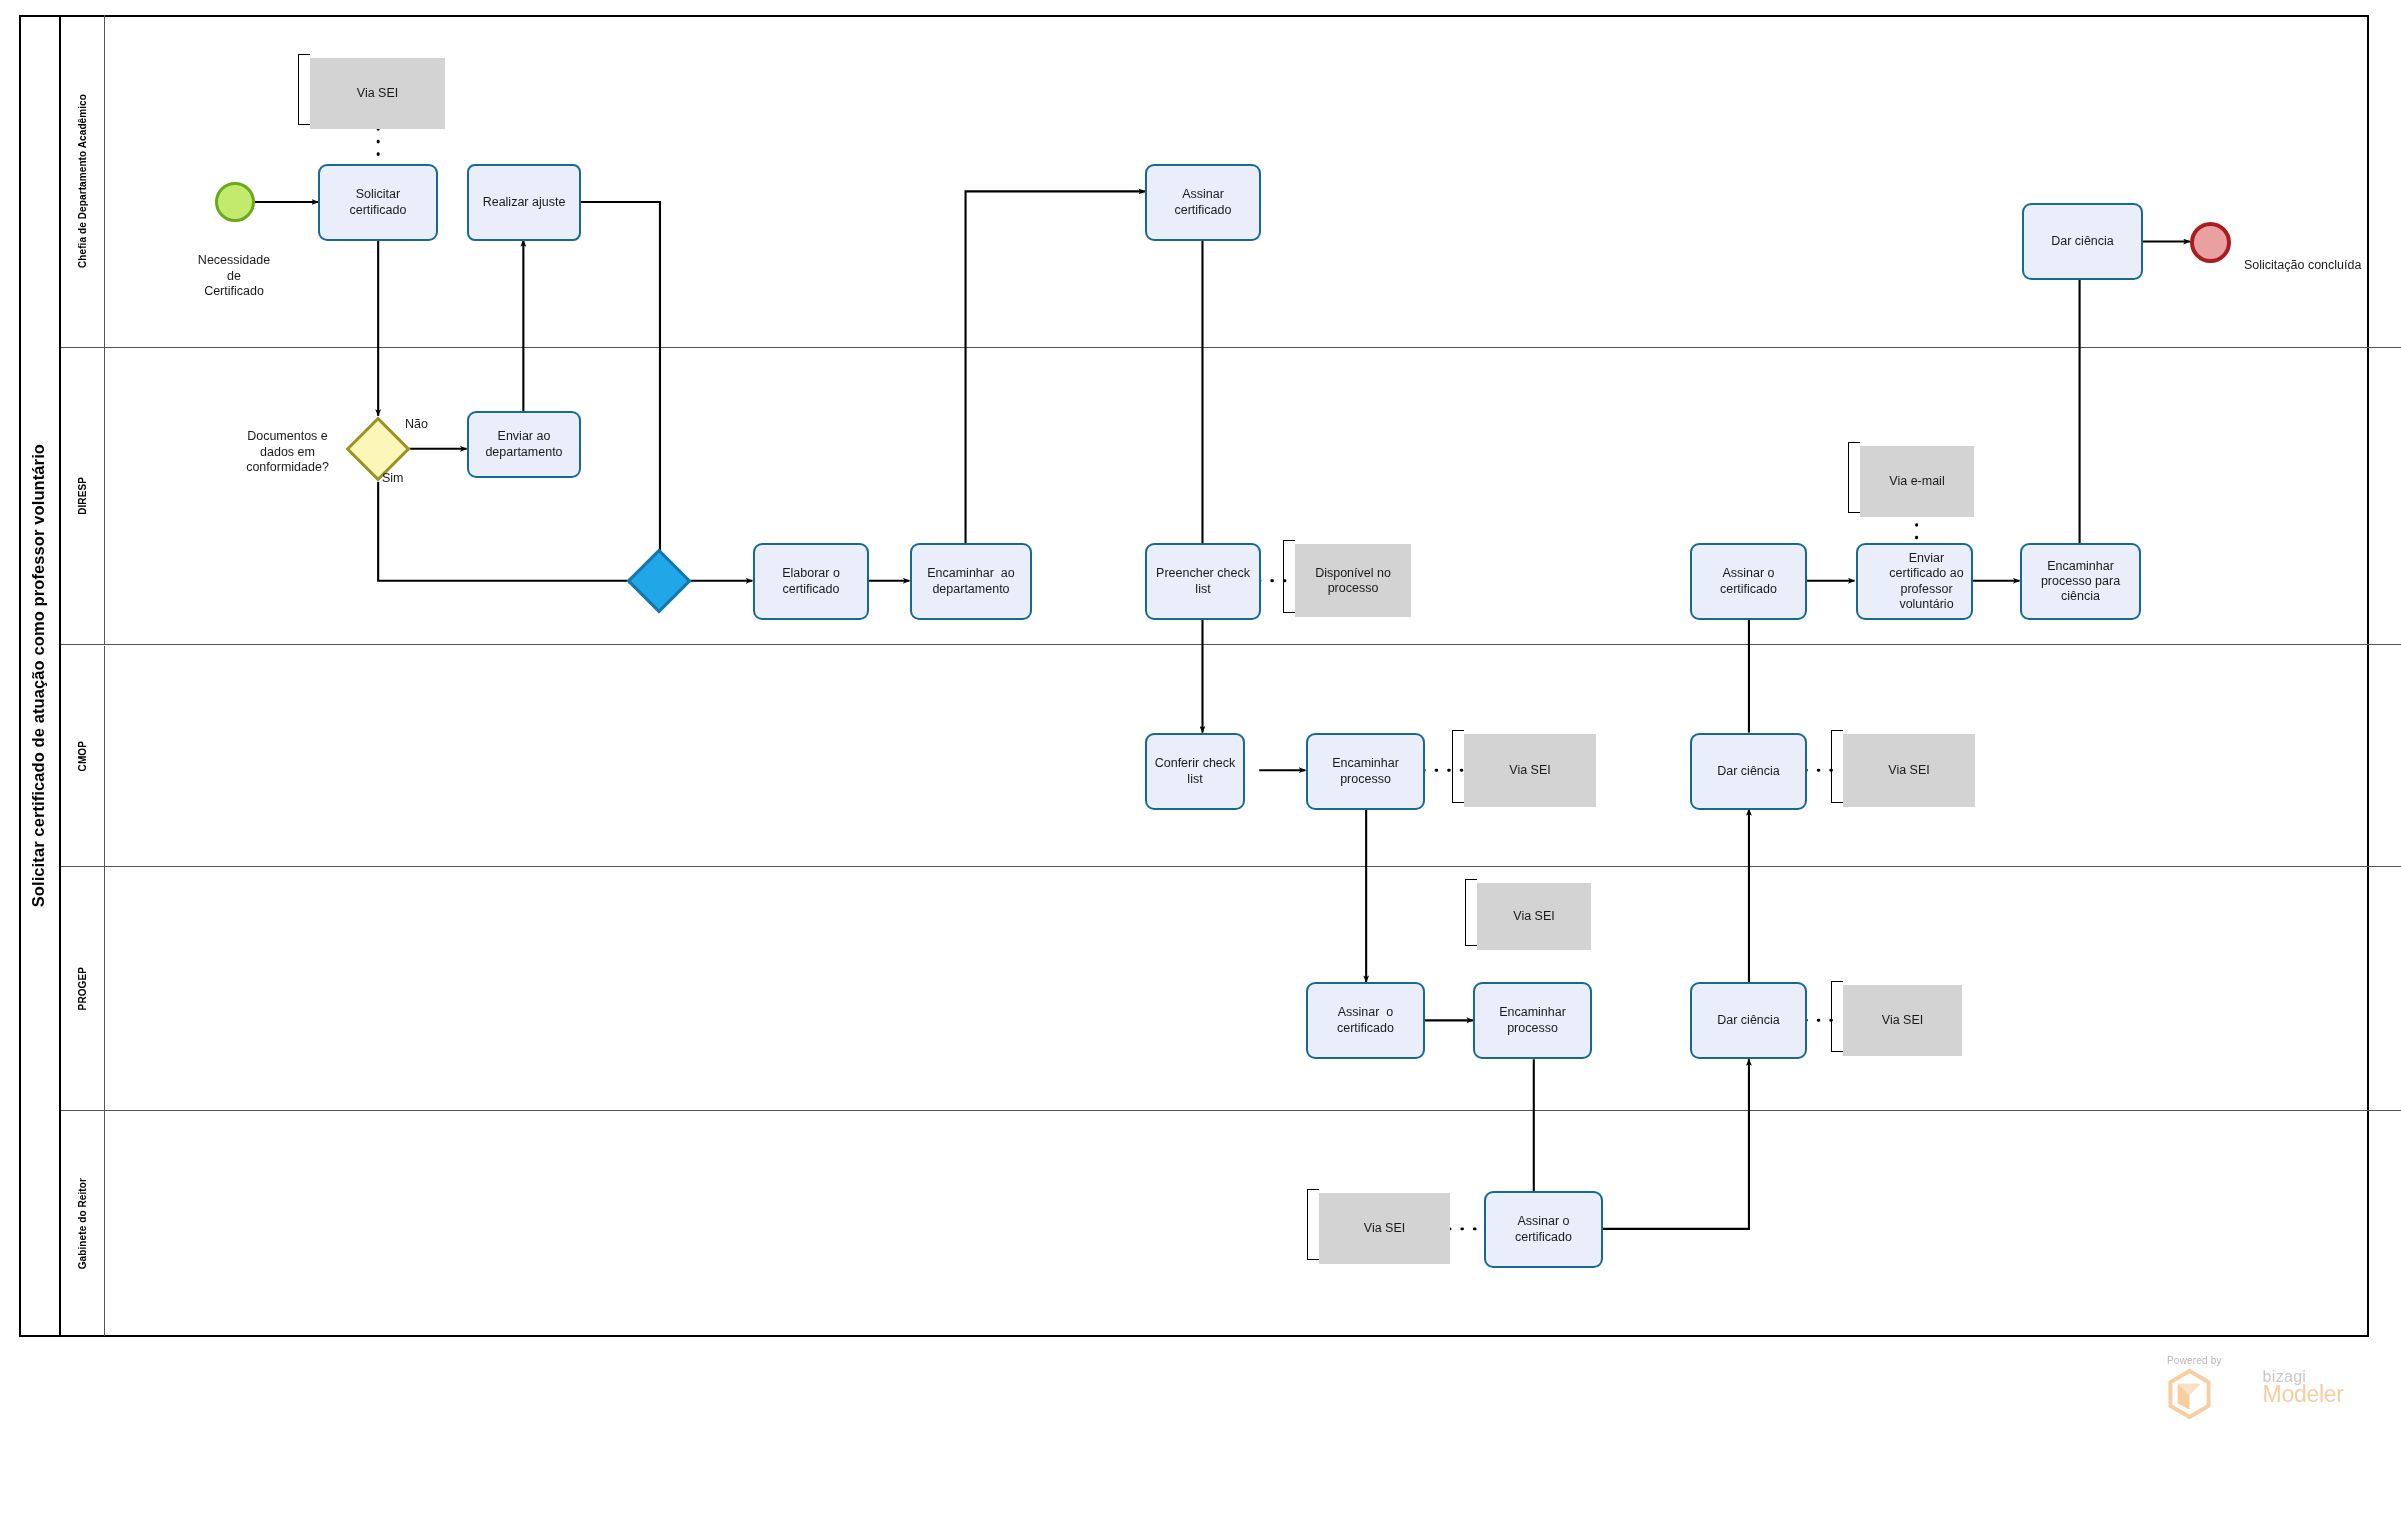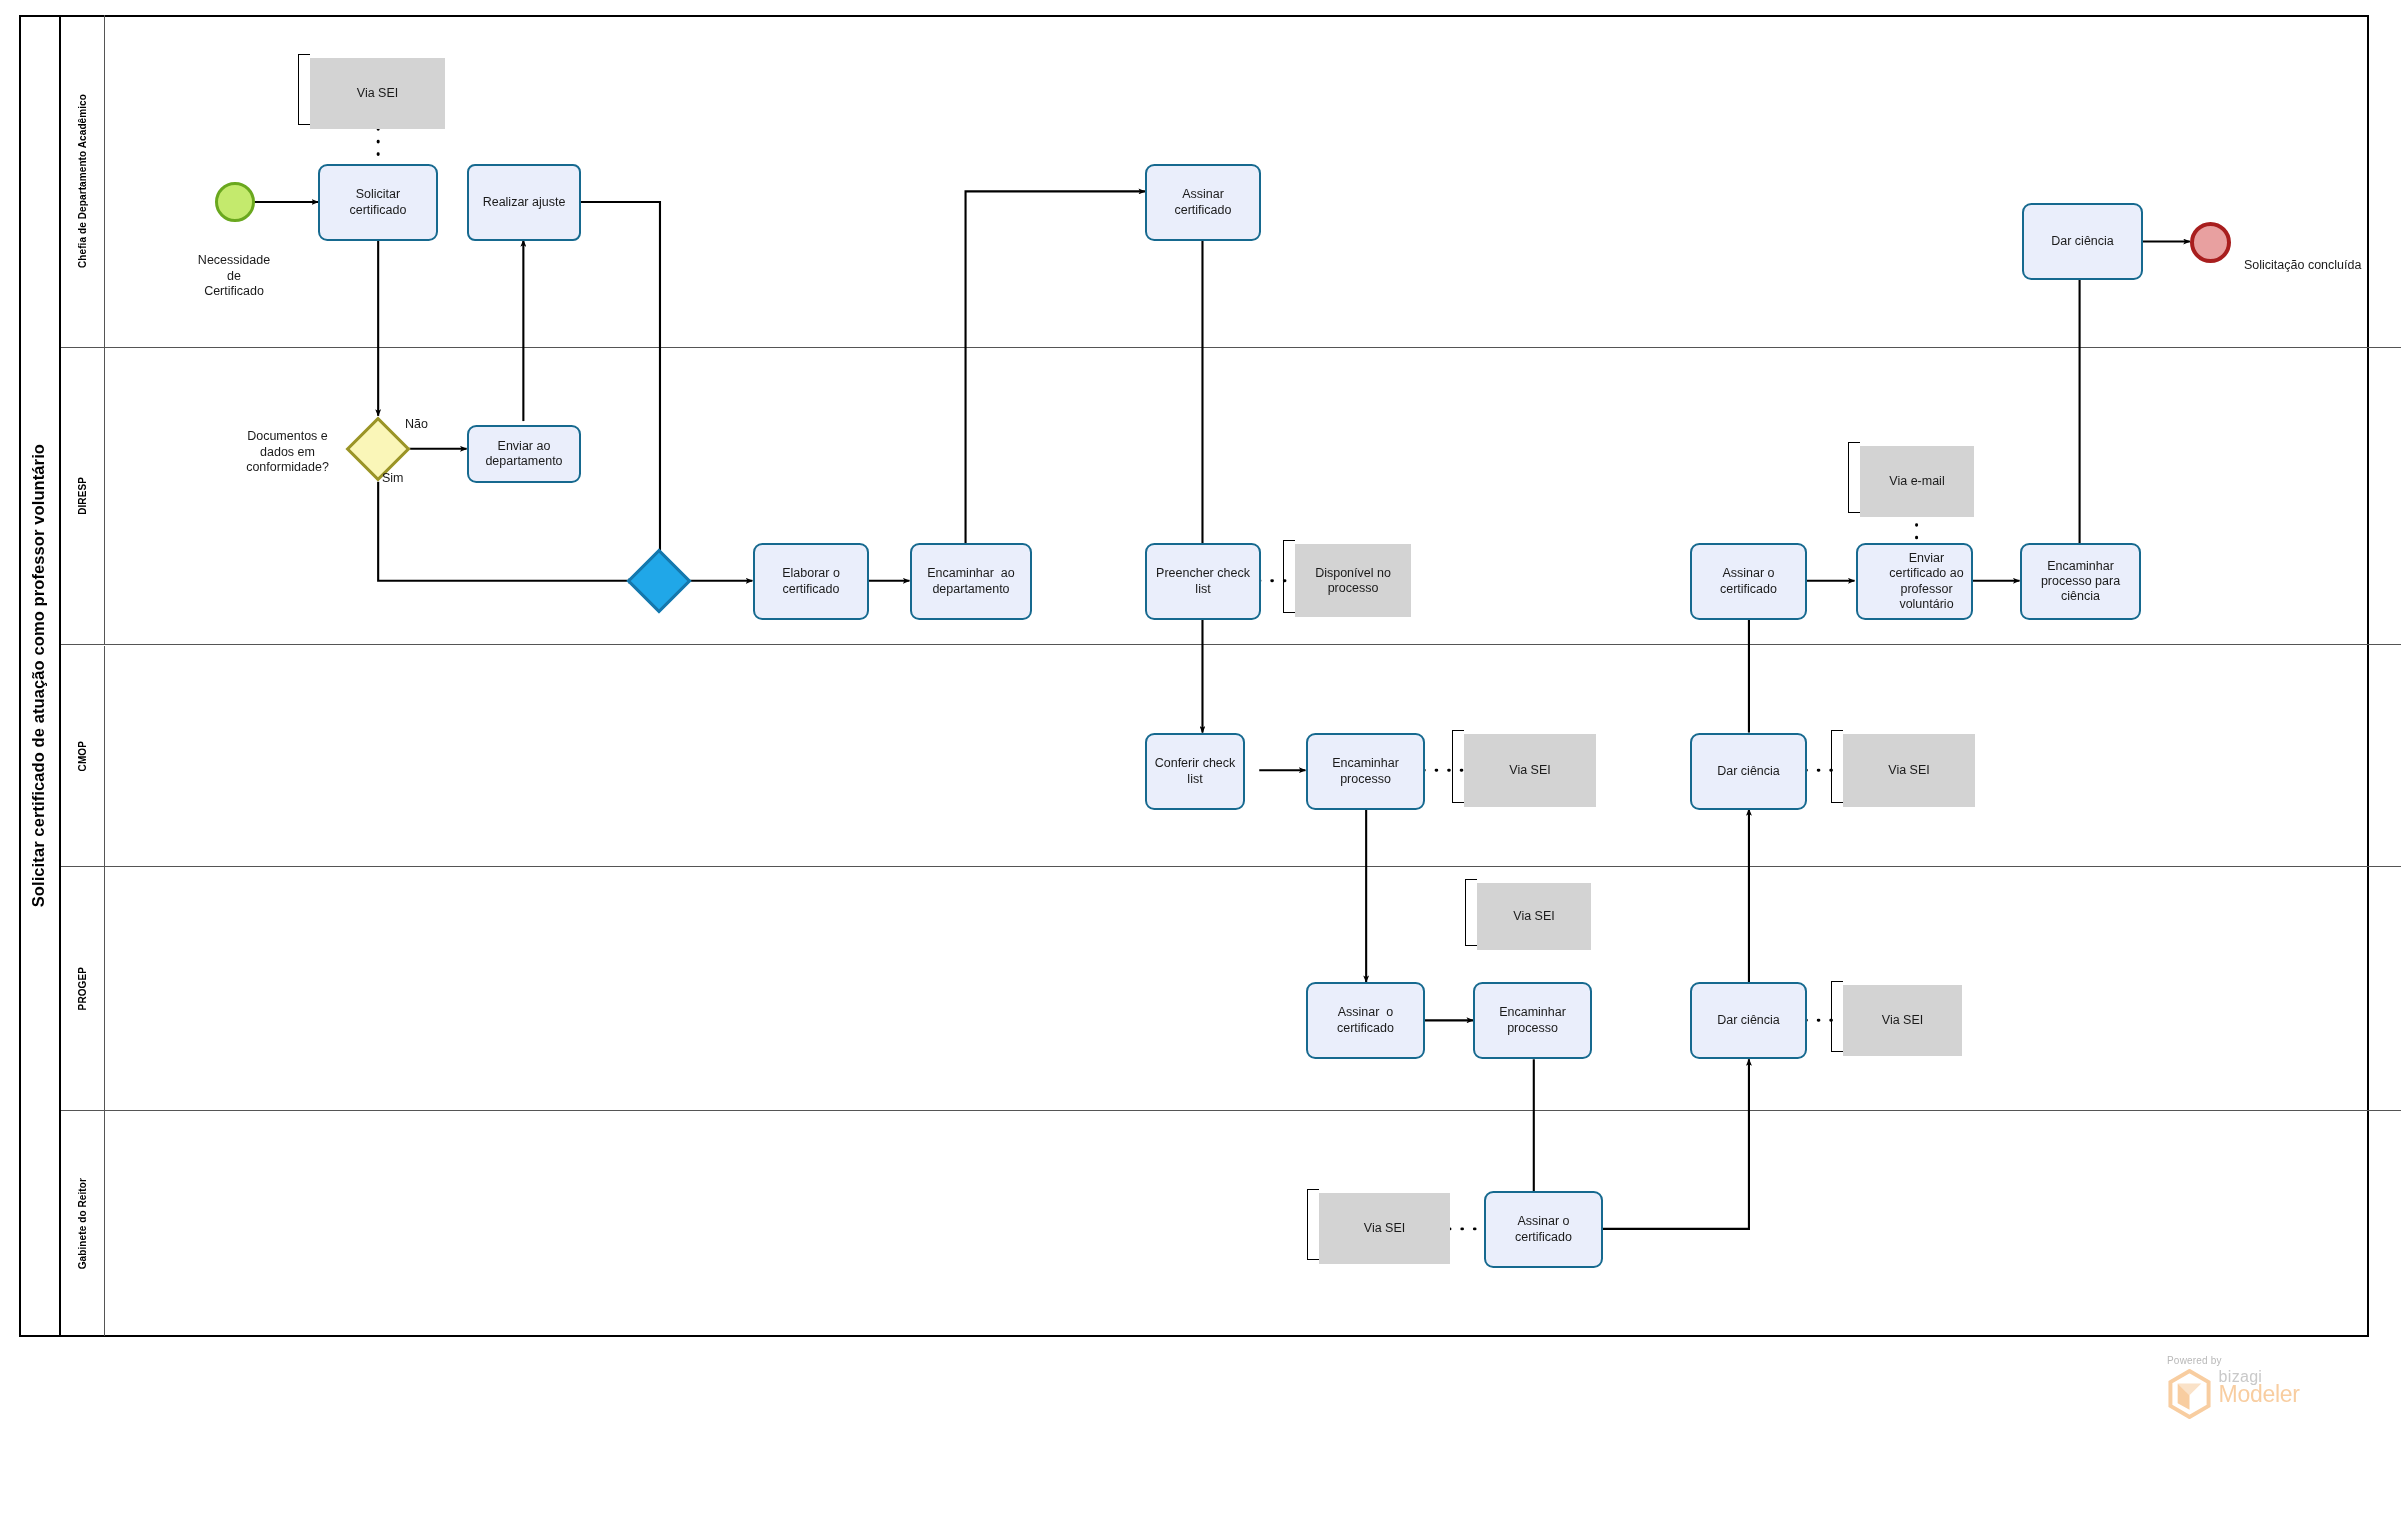--- a/index.html
+++ b/index.html
@@ -51,21 +51,21 @@
        box-sizing:border-box;}
 
   .flow-label{position:absolute;font-size:12.5px;color:#1a1a1a;}
 
   svg.wires{position:absolute;left:0;top:0;width:2401px;height:1514px;
             pointer-events:none;overflow:visible;}
 
   
   .wm{position:absolute;left:2167px;top:1355px;width:198px;height:86px;}
   .wm .pb{font-size:10px;color:#b9b9b9;letter-spacing:0.2px;}
-  .wm .row{display:flex;align-items:flex-start;margin-top:2.6px;}
+  .wm .row{display:flex;align-items:flex-start;margin-top:2.6px;gap:44px;}
   .wm .brand{margin-left:6.6px;line-height:1;}
   .wm .bz{font-size:16px;color:#c9c9c9;letter-spacing:0.3px;}
   .wm .md{font-size:23px;color:#f8cda0;letter-spacing:-0.3px;margin-top:-1.3px;}
 </style>
 </head>
 <body>
 
 <div id="canvas">
 
   <div class="pool"></div>
@@ -189,21 +189,21 @@
   <div class="evt evt-end" style="left:2190px;top:222px;width:41px;height:41px;"></div>
   <div class="evt-label" style="left:2244px;top:235px;width:185px;text-align:left;">Solicitação concluída</div>
 
   <div class="gw gw-x" style="left:355px;top:426px;width:46px;height:46px;">
       <i></i>
     </div>
   <div class="gw-label" style="left:218px;top:429px;width:139px;text-align:center;">Documentos e<br>dados em<br>conformidade?</div>
   <div class="flow-label" style="left:405px;top:417px;">Não</div>
   <div class="flow-label" style="left:382px;top:471px;">Sim</div>
 
-  <div class="task" style="left:467px;top:425px;width:114px;height:58px;">
+  <div class="task" style="left:467px;top:411px;width:114px;height:67px;">
     <span>Enviar ao<br>departamento</span>
   </div>
 
   <div class="gw gw-m" style="left:636px;top:558px;width:46px;height:46px;">
       <i></i>
     </div>
 
   <div class="task" style="left:753px;top:543px;width:116px;height:77px;">
     <span>Elaborar o<br>certificado</span>
   </div>

